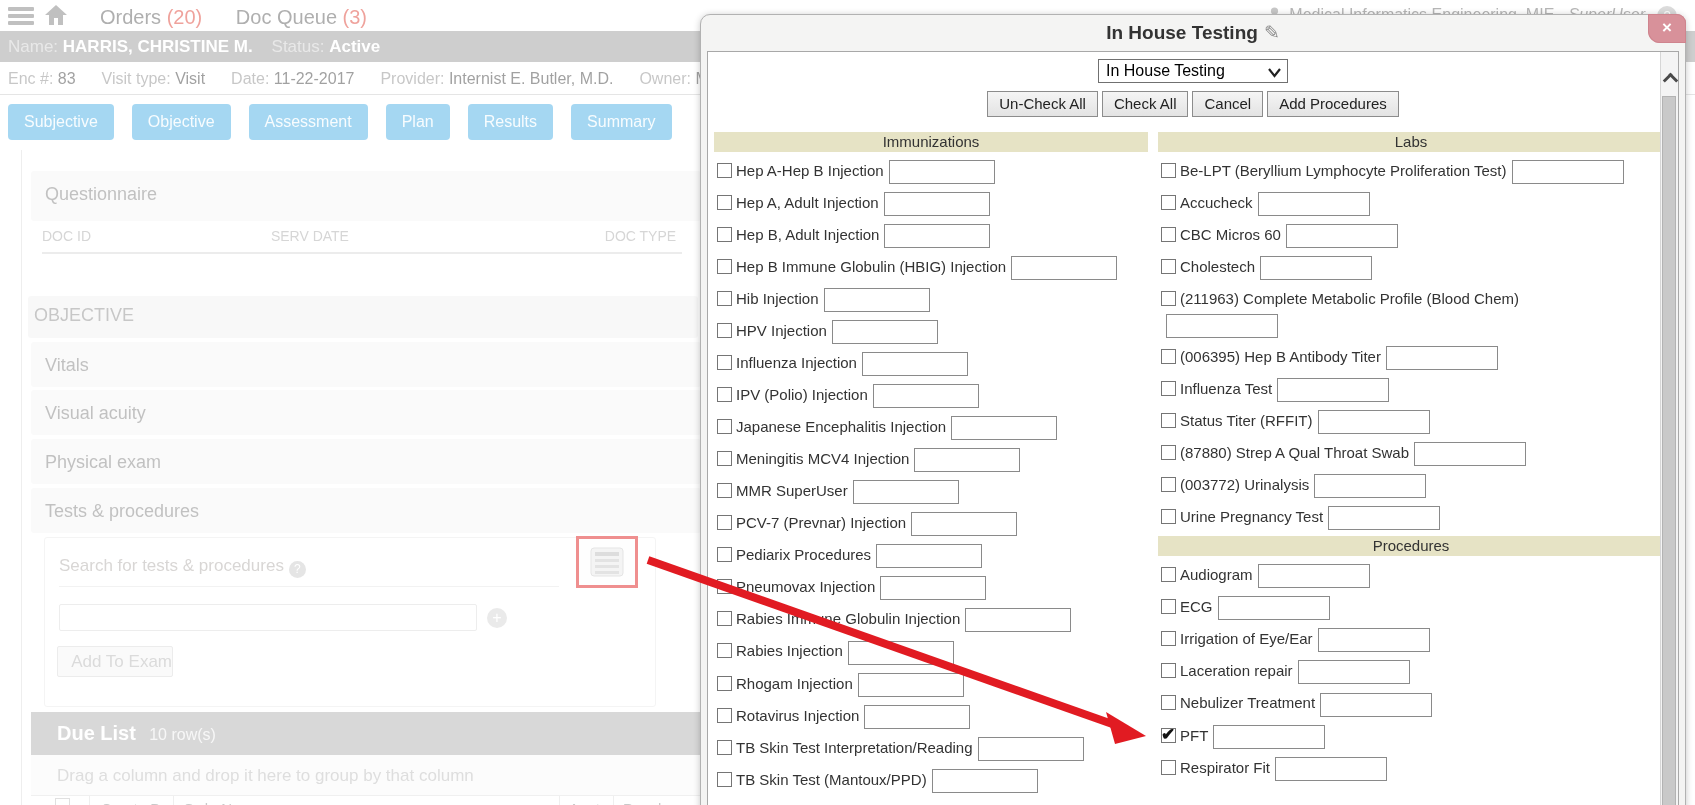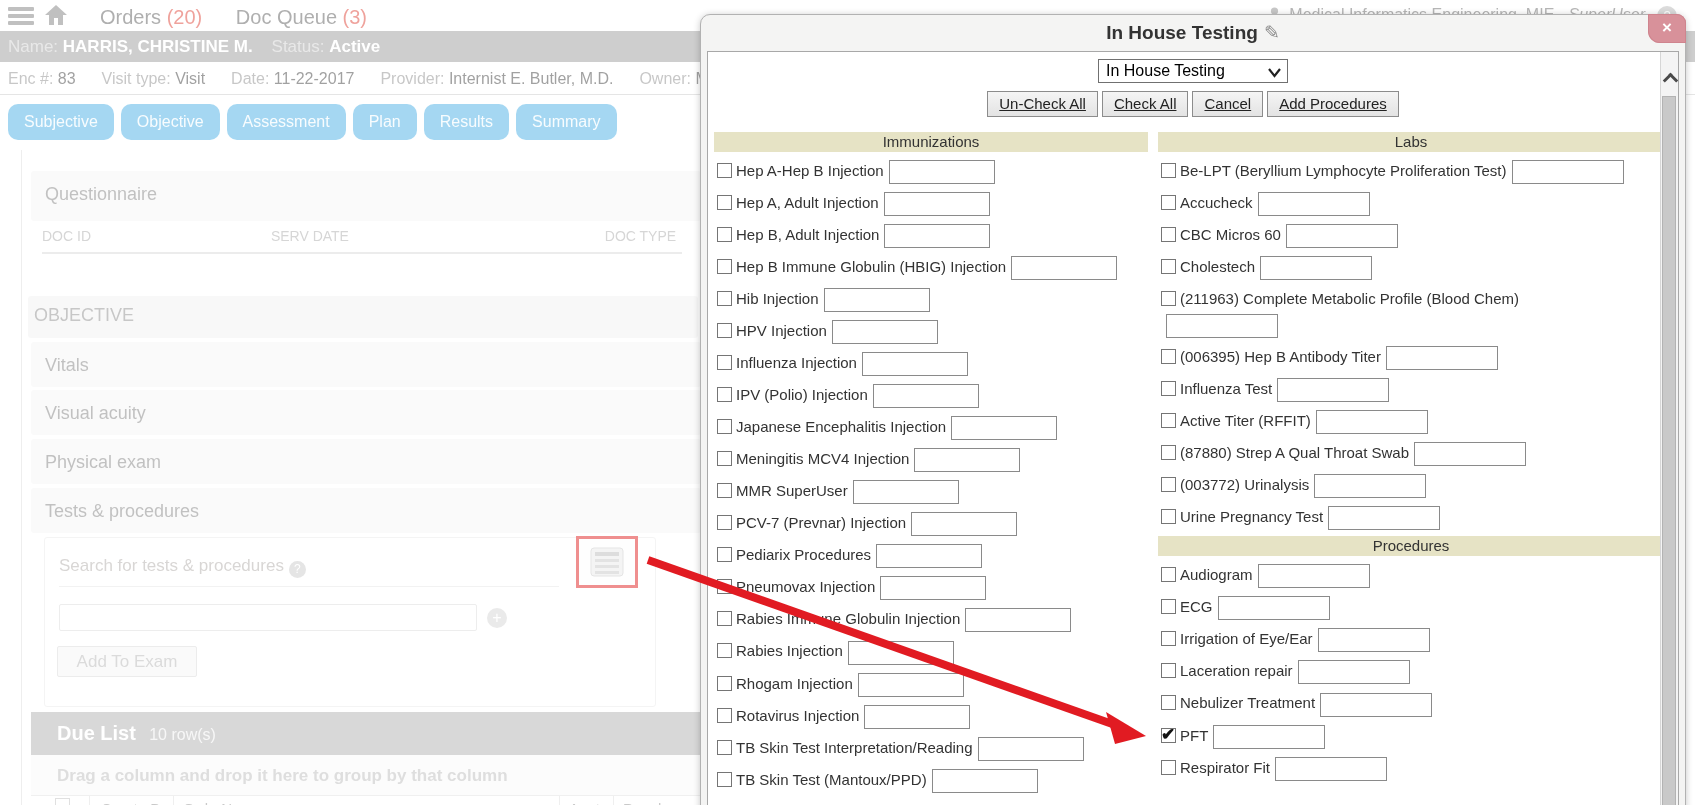--- a/index.html
+++ b/index.html
@@ -28,21 +28,21 @@
     color:#fff; font-size:17px; line-height:31px; padding-left:8px; }
   .patientbar .lab { color:#d6d6d6; }
   .patientbar b { font-weight:bold; color:#fff; }
   .encbar { position:absolute; left:0; top:62px; width:1695px; height:33px; background:#fff;
     border-bottom:1px solid #cfcfcf; font-size:16px; line-height:33px; padding-left:8px; color:#555; }
   .encbar .fld { margin-right:26px; }
   .encbar .lab { color:#9a9a9a; }
 
   .tabs { position:absolute; left:8px; top:104px; }
   .tab { display:inline-block; background:#5bb7e8; color:#f2fafe; font-size:16px;
-    padding:9px 16px; border-radius:10px; margin-right:7px; cursor:pointer; }
+    padding:9px 16px; border-radius:4px; margin-right:18px; cursor:pointer; }
 
   .leftrail { position:absolute; left:21px; top:150px; width:1px; height:655px; background:#e0e0e0; }
 
   .panel { position:absolute; left:31px; width:670px; background:#f6f6f6; border-radius:3px; }
   .panel .ttl { font-size:18px; font-weight:normal; color:#8f8f8f; padding:13px 0 0 14px; }
   .sec-obj { background:#f3f3f3; }
 
   .doc-headers { position:absolute; left:42px; top:228px; width:640px; font-size:14px; color:#b4b4b4; }
   .doc-headers span { display:inline-block; }
   .doc-rule { position:absolute; left:42px; top:252px; width:640px; height:2px; background:#dcdcdc; }
@@ -50,33 +50,33 @@
   .testbox { position:absolute; left:44px; top:537px; width:612px; height:170px;
     border:1px solid #ececec; border-radius:3px; background:#fff; }
   .searchlab { position:absolute; left:14px; top:18px; font-size:17px; color:#b9b5b2; }
   .q-circ { display:inline-block; width:17px; height:17px; border-radius:50%; background:#cfcfcf;
     color:#fff; font-size:12px; text-align:center; line-height:17px; vertical-align:-2px; margin-left:5px; }
   .searchrule { position:absolute; left:14px; top:48px; width:500px; height:1px; background:#e8e8e8; }
   .search-input { position:absolute; left:14px; top:66px; width:418px; height:27px;
     border:1px solid #dedede; background:#fff; border-radius:2px; }
   .plus-circ { position:absolute; left:442px; top:70px; width:20px; height:20px; border-radius:50%;
     background:#d9d9d9; color:#fff; font-size:16px; line-height:19px; text-align:center; }
-  .addexam-btn { position:absolute; left:12px; top:108px; width:140px; height:31px;
+  .addexam-btn { position:absolute; left:12px; top:108px; width:116px; height:31px;
     border:1px solid #dcdcdc; background:#f6f6f6; color:#bdbdbd; font-size:17px;
-    text-align:center; line-height:29px; border-radius:2px; cursor:pointer; }
+    text-align:right; line-height:29px; border-radius:2px; cursor:pointer; }
 
   .listic-btn { position:absolute; left:576px; top:536px; width:62px; height:52px; background:#fdfdfd;
     border:3px solid #e23434; display:flex; align-items:center; justify-content:center; z-index:8; cursor:pointer; }
 
   .duelist-hdr { position:absolute; left:31px; top:712px; width:670px; height:43px; background:#b9b9b9;
     color:#fff; line-height:43px; padding-left:26px; font-size:19px; }
   .duelist-hdr b { font-weight:bold; margin-right:8px; font-size:20px; }
   .duelist-hdr .rows { font-size:16px; color:#f1f1f1; }
   .dragrow { position:absolute; left:31px; top:755px; width:670px; height:41px; background:#fafafa;
-    border-bottom:1px solid #e3e3e3; color:#c3c3c3; font-size:17px; line-height:41px; padding-left:26px;font-weight:bold; }
+    border-bottom:1px solid #e3e3e3; color:#c3c3c3; font-size:17px; line-height:41px; padding-left:26px; }
   .duetable { position:absolute; left:31px; top:796px; width:670px; height:9px; font-size:15px; color:#9d9d9d; }
   .duetable .cell { position:absolute; top:4px; }
   .duetable .vline { position:absolute; top:0; width:1px; height:40px; background:#e2e2e2; }
   .due-cb { position:absolute; left:24px; top:2px; width:15px; height:15px; border:1px solid #c7c7c7; background:#fff; }
 
   
   .modal { position:absolute; left:700px; top:14px; width:986px; height:800px; z-index:10;
     background:#f4f4f3; border:1px solid #b2b2b2; border-radius:10px 10px 0 0;
     box-shadow:0 1px 7px rgba(0,0,0,0.22); }
   .m-title { height:36px; text-align:center; font-size:19px; font-weight:bold; color:#333;
@@ -85,21 +85,21 @@
   .m-close { position:absolute; top:-1px; right:-1px; width:38px; height:29px; background:#d8919a;
     border-radius:0 9px 0 12px; color:#fff; font-weight:bold; font-size:17px; text-align:center;
     line-height:28px; cursor:pointer; box-shadow:inset 0 0 0 1px #cf848e; }
   .m-body { position:absolute; left:6px; right:6px; top:36px; bottom:0; background:#fff;
     border:1px solid #a8a8a8; border-bottom:none; overflow:hidden; }
   .m-select { width:190px; height:24px; margin:7px auto 0; border:1px solid #707070; background:#fff;
     font-size:16px; line-height:22px; padding-left:7px; position:relative; cursor:pointer; }
   .m-select .chev { position:absolute; right:5px; top:4px; }
   .btnrow { text-align:center; margin-top:8px; height:27px; }
   .mbtn { display:inline-block; border:1px solid #8c8c8c; background:linear-gradient(#f5f5f5,#e3e3e3);
-    color:#222; font-size:15px; padding:3px 11px 4px; margin:0 2px; cursor:pointer;text-decoration:underline; }
+    color:#222; font-size:15px; padding:3px 11px 4px; margin:0 2px; cursor:pointer; }
   .cols { display:flex; margin:14px 0 0 6px; }
   .colL { width:434px; margin-right:10px; }
   .colR { width:506px; }
   .band { background:#e6e3c5; height:20px; line-height:20px; text-align:center; font-size:15px;
     color:#333; margin-bottom:6px; }
   .items { padding-left:3px; }
   .colL .items { width:404px; }
   .colR .items { width:470px; }
   .pitem { line-height:26px; margin-bottom:6px; font-size:15px; color:#333; }
   .cb { display:inline-block; width:15px; height:15px; border:1px solid #757575; background:#fff;
@@ -284,21 +284,21 @@
         <div class="colR">
           <div class="band">Labs</div>
           <div class="items" id="col-labs">
               <div class="pitem"><span class="cb"></span><span>Be-LPT (Beryllium Lymphocyte Proliferation Test)</span><input style=""></div>
               <div class="pitem"><span class="cb"></span><span>Accucheck</span><input style=""></div>
               <div class="pitem"><span class="cb"></span><span>CBC Micros 60</span><input style=""></div>
               <div class="pitem"><span class="cb"></span><span>Cholestech</span><input style=""></div>
               <div class="pitem"><span class="cb"></span><span>(211963) Complete Metabolic Profile (Blood Chem)</span><input style=""></div>
               <div class="pitem"><span class="cb"></span><span>(006395) Hep B Antibody Titer</span><input style=""></div>
               <div class="pitem"><span class="cb"></span><span>Influenza Test</span><input style=""></div>
-              <div class="pitem"><span class="cb"></span><span>Active Titer (RFFIT)</span><input style=""></div>
+              <div class="pitem"><span class="cb"></span><span>Status Titer (RFFIT)</span><input style=""></div>
               <div class="pitem"><span class="cb"></span><span>(87880) Strep A Qual Throat Swab</span><input style=""></div>
               <div class="pitem"><span class="cb"></span><span>(003772) Urinalysis</span><input style=""></div>
               <div class="pitem"><span class="cb"></span><span>Urine Pregnancy Test</span><input style=""></div>
             </div>
           <div class="band" style="margin-top:2px;">Procedures</div>
           <div class="items" id="col-procedures">
               <div class="pitem"><span class="cb"></span><span>Audiogram</span><input style=""></div>
               <div class="pitem"><span class="cb"></span><span>ECG</span><input style=""></div>
               <div class="pitem"><span class="cb"></span><span>Irrigation of Eye/Ear</span><input style=""></div>
               <div class="pitem"><span class="cb"></span><span>Laceration repair</span><input style=""></div>

